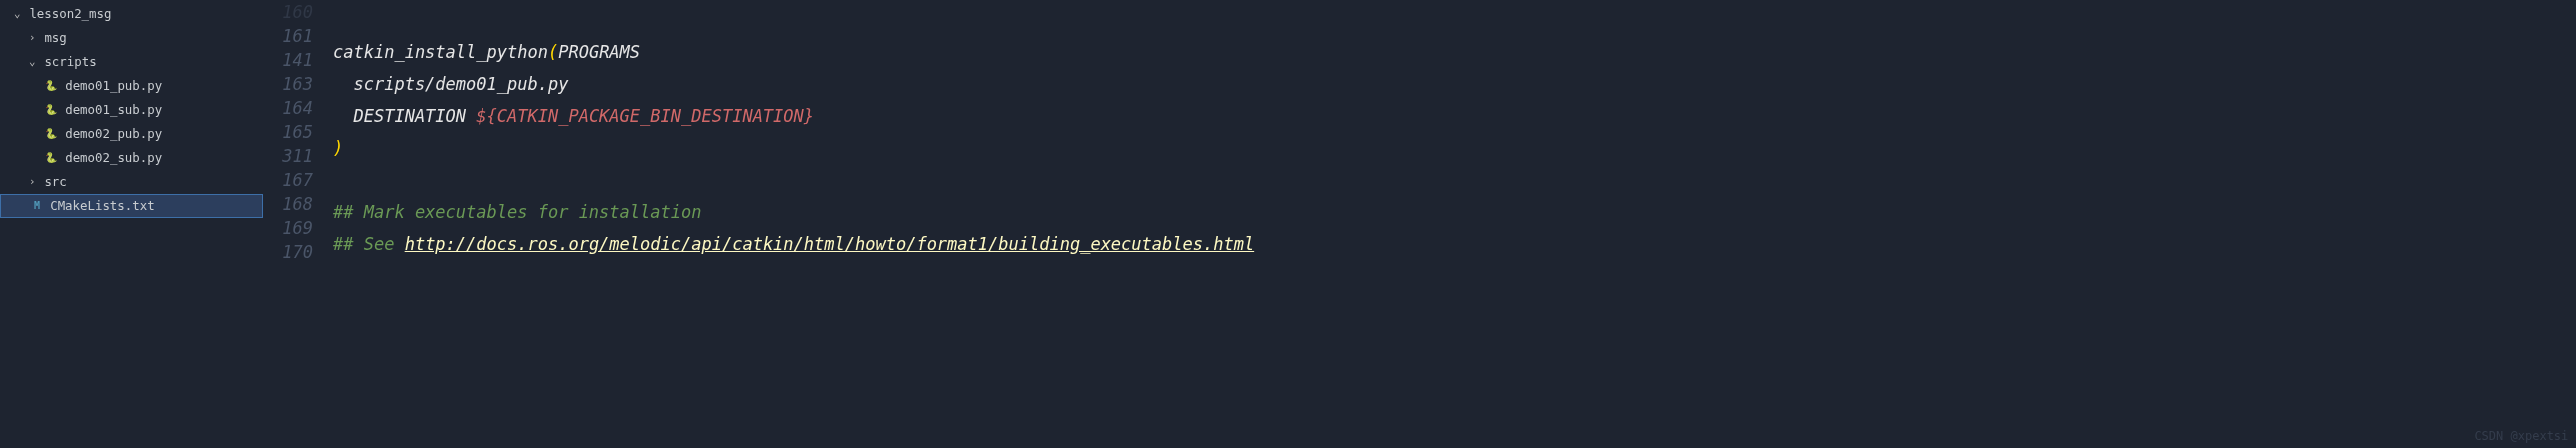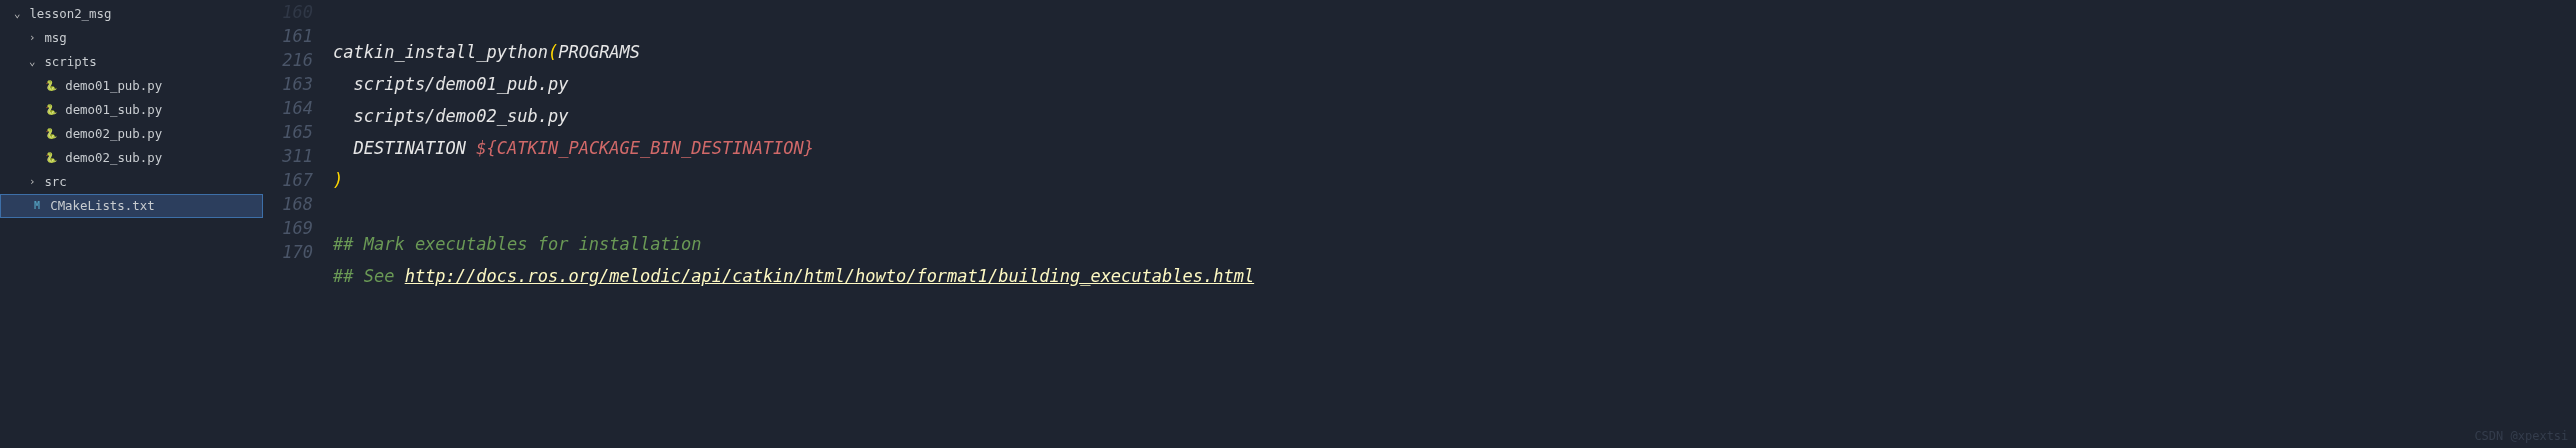--- a/index.html
+++ b/index.html
@@ -133,37 +133,36 @@
         <span>CMakeLists.txt</span>
       </div>
     </div>
 </div>
 
 <div class="editor">
   <div class="gutter">
     <div class="line-num" style="opacity:0.4">160</div>
     <div id="gutter-lines">
         <div class="line-num">161</div>
-        <div class="line-num">216</div>
+        <div class="line-num">141</div>
         <div class="line-num">163</div>
         <div class="line-num">164</div>
         <div class="line-num">165</div>
         <div class="line-num">311</div>
         <div class="line-num">167</div>
         <div class="line-num">168</div>
         <div class="line-num">169</div>
         <div class="line-num">170</div>
       </div>
   </div>
   <div class="code">
     <div class="code-line"></div>
     <div id="code-lines">
         <div class="code-line"><span class="kw-white">catkin_install_python</span><span class="paren">(</span><span class="kw-white">PROGRAMS</span></div>
         <div class="code-line"><span class="kw-white">  scripts/demo01_pub.py</span></div>
-        <div class="code-line"><span class="kw-white">  scripts/demo02_sub.py</span></div>
         <div class="code-line"><span class="kw-white">  DESTINATION </span><span class="var-red">${CATKIN_PACKAGE_BIN_DESTINATION}</span></div>
         <div class="code-line"><span class="paren">)</span></div>
         <div class="code-line"><span></span></div>
         <div class="code-line"><span class="comment">## Mark executables for installation</span></div>
         <div class="code-line"><span class="comment">## See </span><span class="comment-link">http://docs.ros.org/melodic/api/catkin/html/howto/format1/building_executables.html</span></div>
       </div>
   </div>
 </div>
 
 <div class="watermark">CSDN @xpextsi</div>

